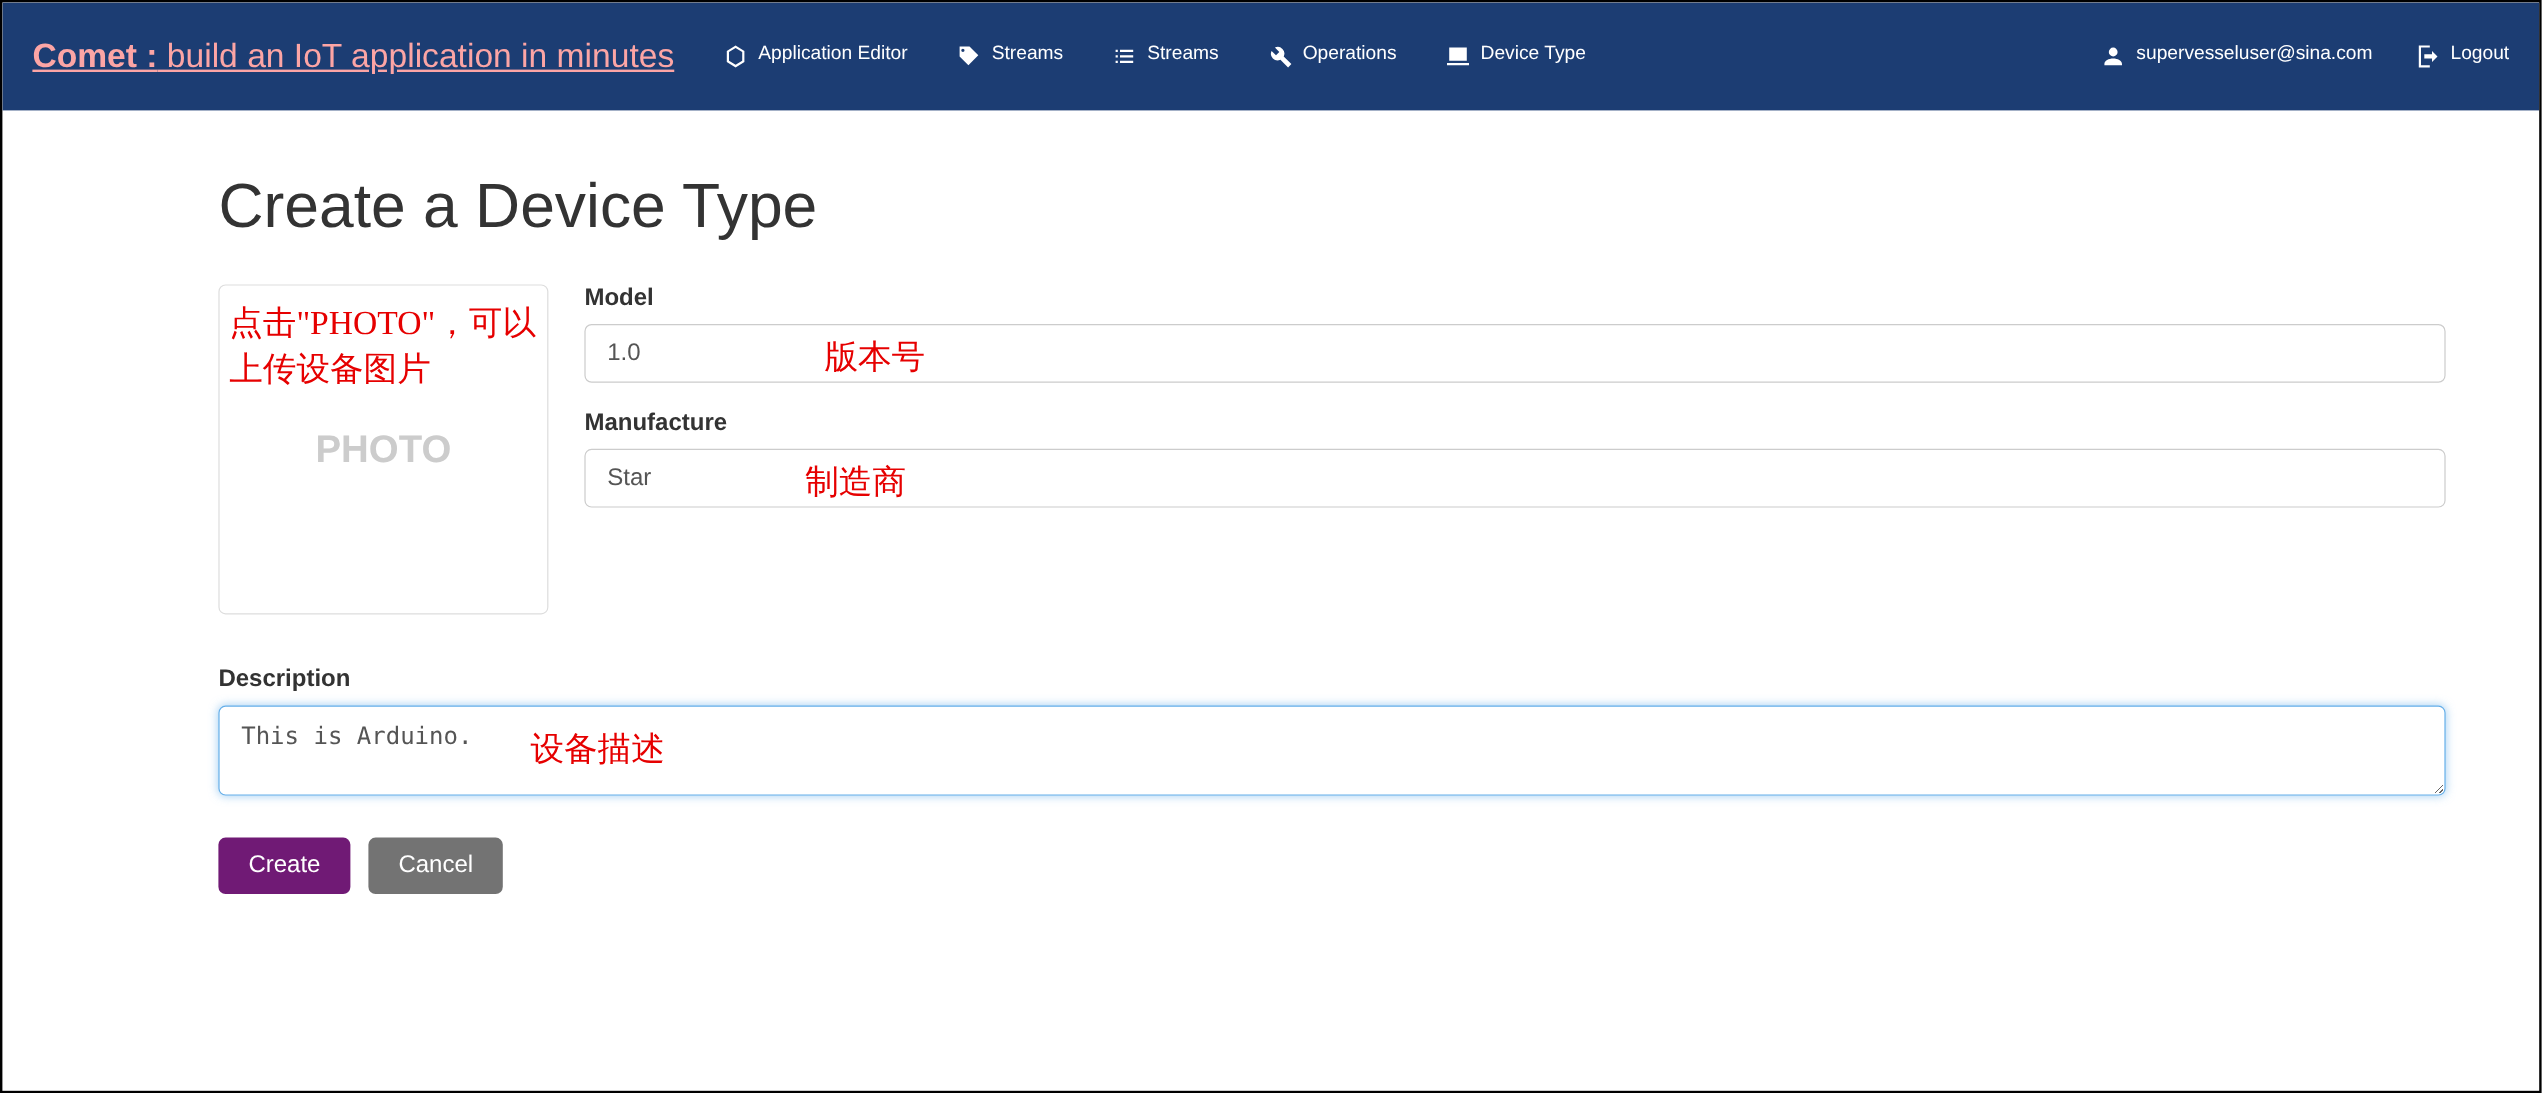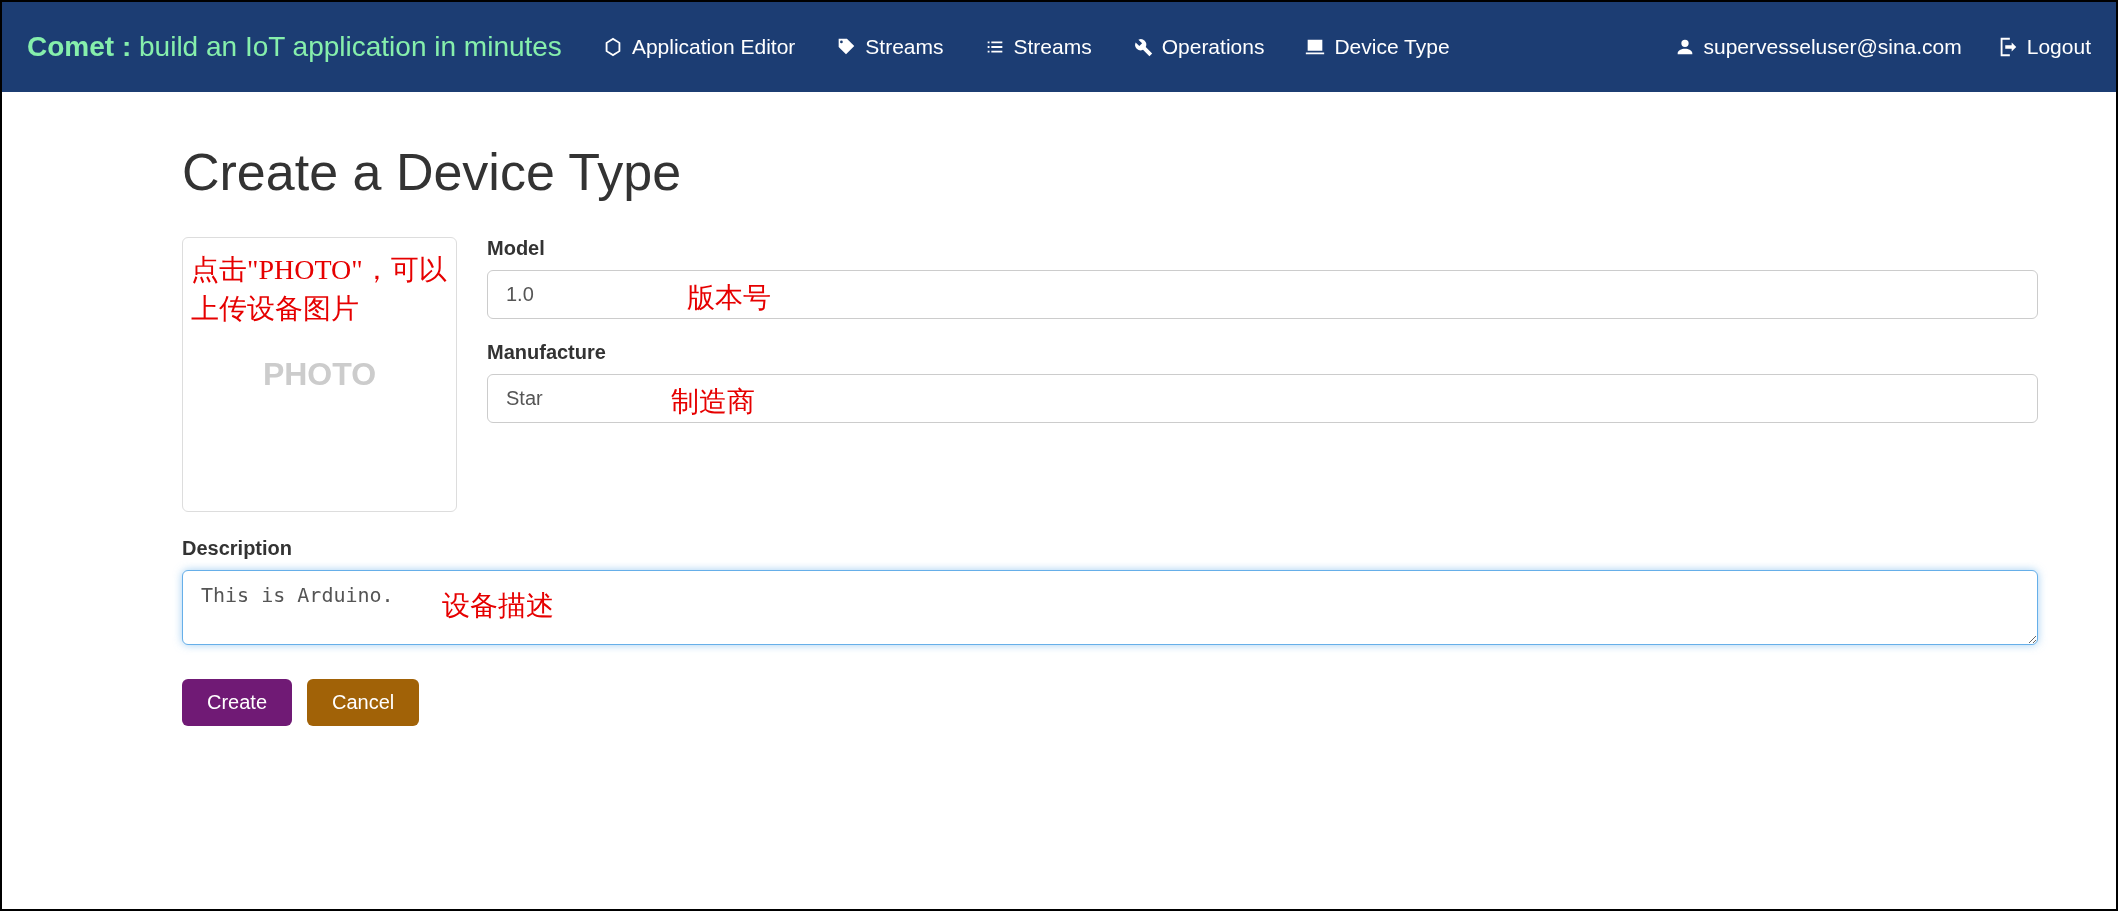--- a/index.html
+++ b/index.html
@@ -18,40 +18,41 @@
     .navbar {
       background: #1c3d73;
       color: #fff;
       display: flex;
       align-items: center;
       padding: 0 25px;
       height: 90px;
     }
     .navbar-brand {
       font-size: 28px;
-      color: #86efac;
+      color: #fca5a5;
       margin-right: 40px;
+      text-decoration: underline;
     }
     .navbar-brand-main {
       font-weight: 600;
     }
     .navbar-brand-sub {
       font-weight: 300;
     }
     .nav-items {
       display: flex;
       align-items: center;
       gap: 40px;
     }
     .nav-item {
       display: flex;
-      align-items: center;
+      align-items: flex-start;
       gap: 8px;
       color: #fff;
-      font-size: 21px;
+      font-size: 16px;
       cursor: pointer;
     }
     .nav-right {
       margin-left: auto;
       display: flex;
       align-items: center;
       gap: 35px;
     }
     .nav-icon {
       width: 22px;
@@ -129,40 +130,40 @@
       box-shadow: 0 0 8px rgba(102,175,233,.6);
     }
     .field-annotation {
       position: absolute;
       color: #e60000;
       font-size: 28px;
       font-family: "SimSun", "宋体", serif;
       pointer-events: none;
     }
     .desc-section {
-      margin-top: 25px;
+      margin-top: 43px;
     }
     .btn-row {
       margin-top: 30px;
       display: flex;
       gap: 15px;
     }
     .btn {
       padding: 12px 25px;
       font-size: 20px;
       color: #fff;
       border: none;
       border-radius: 6px;
       cursor: pointer;
     }
     .btn-create {
       background: #701a75;
     }
     .btn-cancel {
-      background: #a16207;
+      background: #737373;
     }
   </style>
 </head>
 <body>
 
 <div class="navbar">
   <div class="navbar-brand">
     <span class="navbar-brand-main">Comet :</span><span class="navbar-brand-sub"> build an IoT application in minutes</span>
   </div>
   <div class="nav-items">

